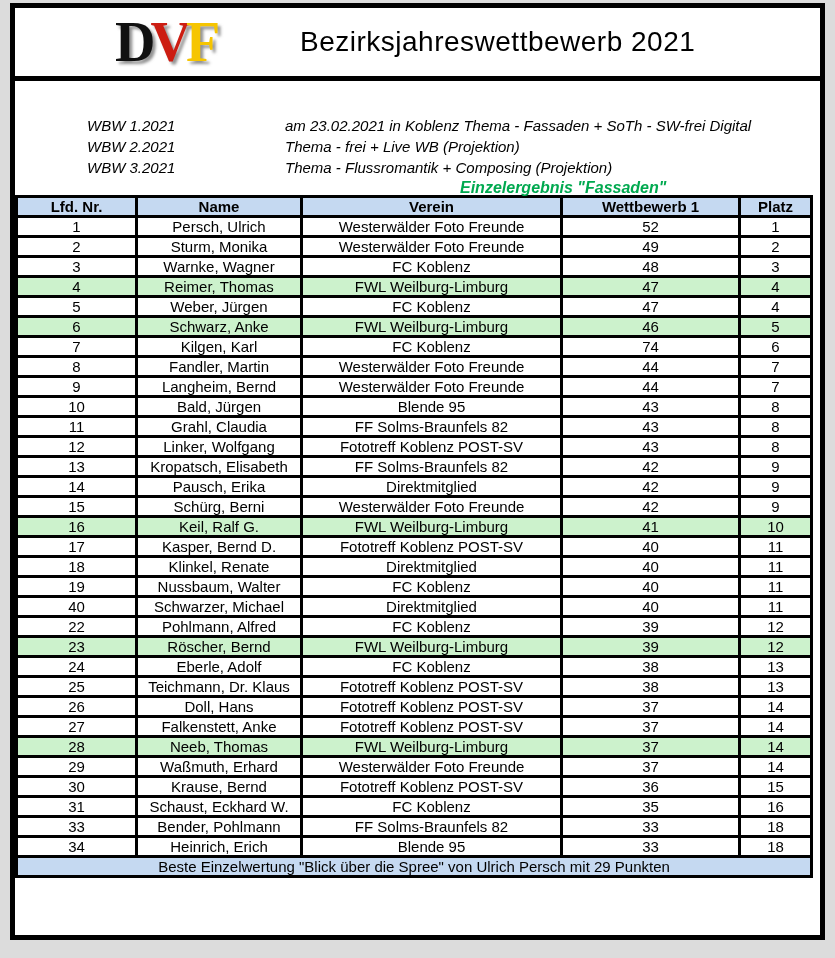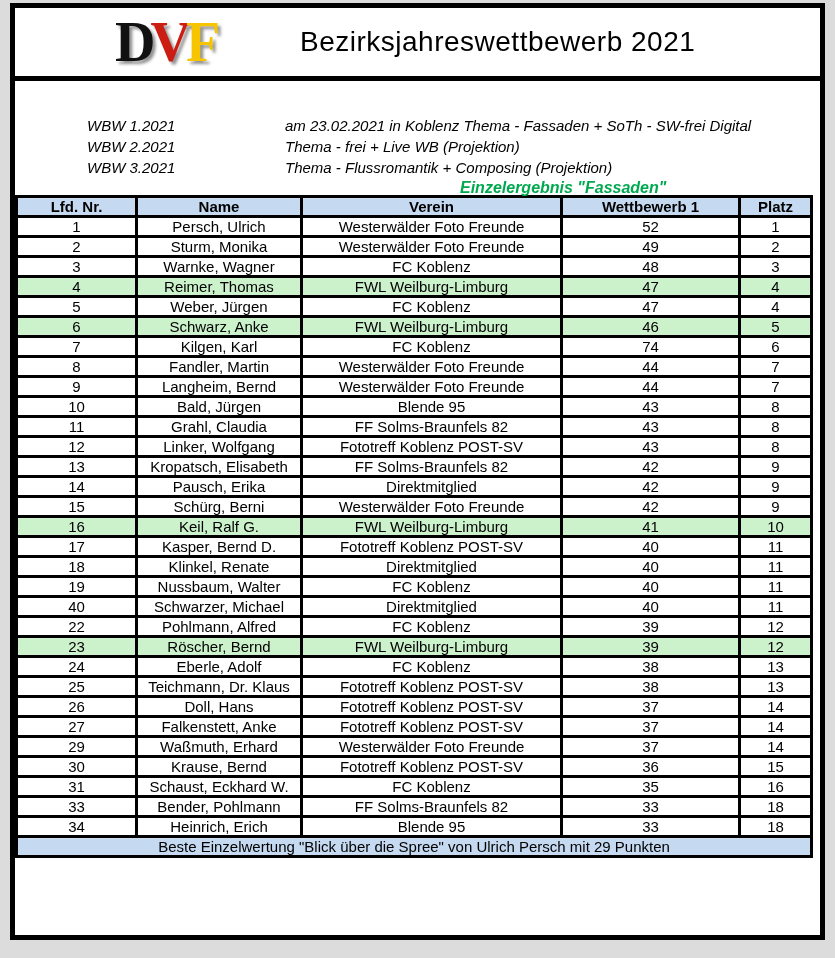--- a/index.html
+++ b/index.html
@@ -343,20 +343,27 @@
             <td class="t-score">37</td>
             <td class="t-platz">14</td>
           </tr>
           <tr>
             <td class="t-nr">27</td>
             <td class="t-name">Falkenstett, Anke</td>
             <td class="t-verein">Fototreff Koblenz POST-SV</td>
             <td class="t-score">37</td>
             <td class="t-platz">14</td>
           </tr>
+          <tr class="hl">
+            <td class="t-nr">28</td>
+            <td class="t-name">Neeb, Thomas</td>
+            <td class="t-verein">FWL Weilburg-Limburg</td>
+            <td class="t-score">37</td>
+            <td class="t-platz">14</td>
+          </tr>
           <tr>
             <td class="t-nr">29</td>
             <td class="t-name">Waßmuth, Erhard</td>
             <td class="t-verein">Westerwälder Foto Freunde</td>
             <td class="t-score">37</td>
             <td class="t-platz">14</td>
           </tr>
           <tr>
             <td class="t-nr">30</td>
             <td class="t-name">Krause, Bernd</td>

